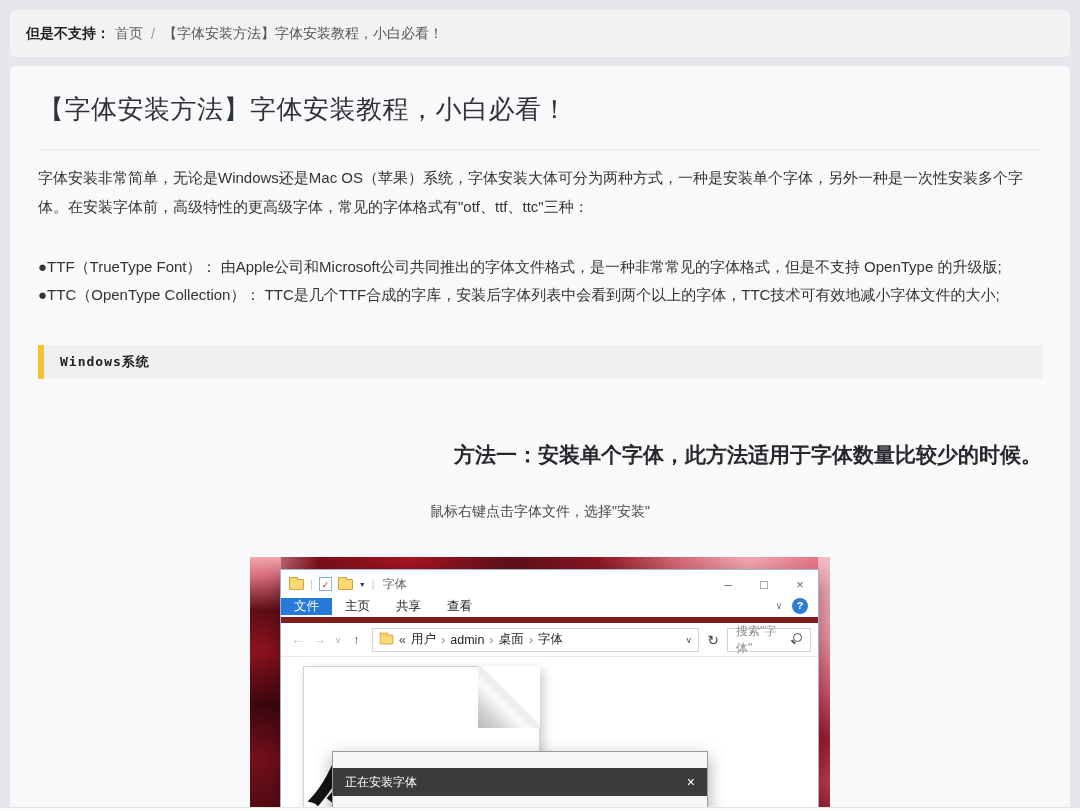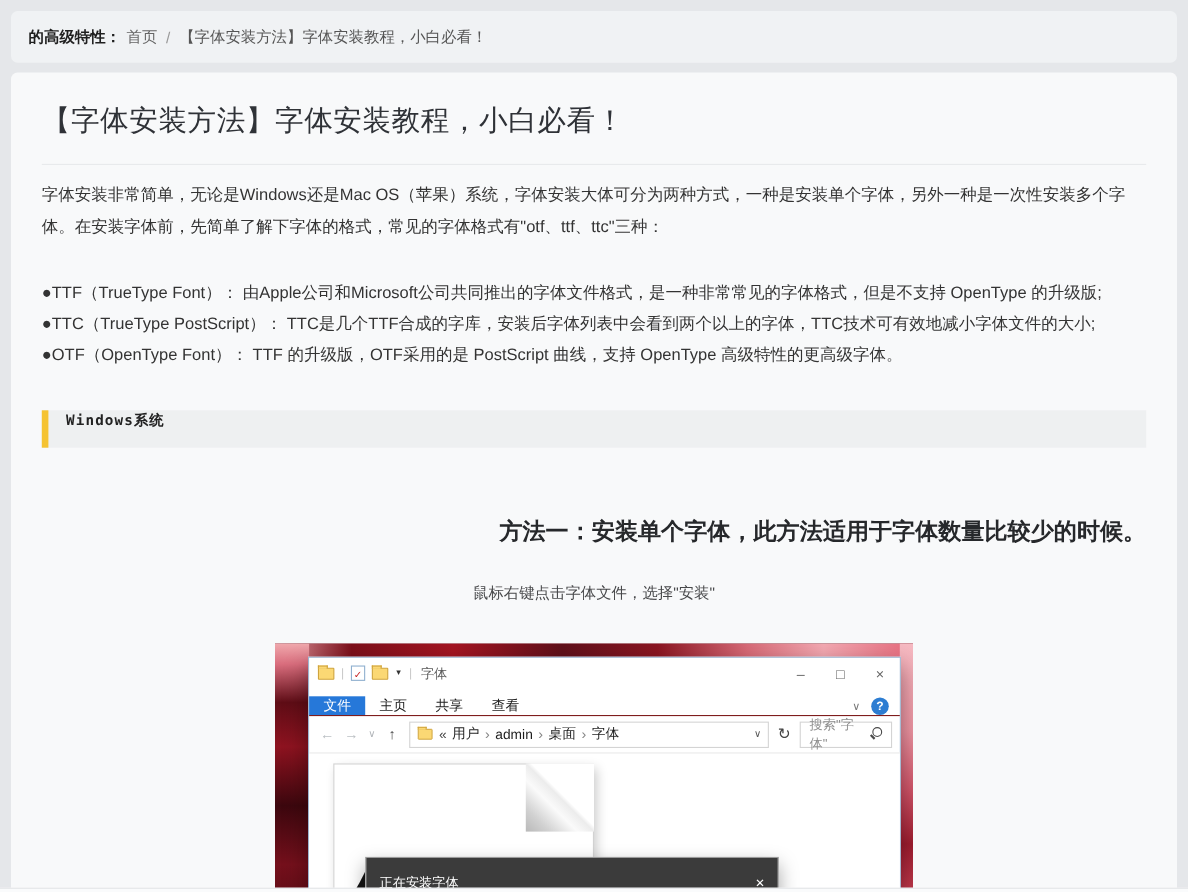--- a/index.html
+++ b/index.html
@@ -31,21 +31,21 @@
     padding:0 28px; overflow:hidden;
   }
   .article-title { margin-top:26px; font-size:26px; font-weight:400; color:#2f3237; letter-spacing:.5px; }
   .divider { margin-top:22px; border-top:1px solid #e8eaec; height:0; }
   .intro { margin-top:13px; font-size:15px; line-height:29px; color:#333; }
   .bullets { margin-top:32px; }
   .bullets p { font-size:15px; line-height:28px; color:#333; }
 
   .section-box {
     margin-top:36px; height:34px; background:#eef0f1;
-    display:flex; align-items:flex-start;
+    display:flex; align-items:center;
   }
   .ybar { width:6px; height:34px; background:#f5c332; flex:0 0 6px; }
   .section-text {
     margin-left:16px; font-family:"DejaVu Sans Mono","Liberation Mono",monospace;
     font-weight:bold; font-size:13px; color:#222; letter-spacing:1px;
   }
 
   .method-title { margin-top:62px; text-align:right; font-size:21px; font-weight:700; color:#26282b; }
   .method-sub { margin-top:34px; text-align:center; font-size:14px; color:#48494b; }
 
@@ -77,22 +77,22 @@
   .qat-sep { color:#c8c8c8; font-size:11px; }
   .doc-check { display:inline-block; width:13px; height:14px; background:#fff; border:1px solid #8fb0cf;
     text-align:center; line-height:12px; }
   .doc-check span { color:#c42121; font-size:9px; font-weight:bold; }
   .qat-caret { font-size:7px; color:#333; }
   .win-title { color:#5a5a5a; margin-left:2px; }
   .win-controls { margin-left:auto; display:flex; height:100%; }
   .win-btn { width:36px; height:100%; display:flex; align-items:center; justify-content:center;
     color:#666; font-size:13px; }
 
-  .menubar { height:25px; display:flex; align-items:flex-end; border-bottom:1px solid #7f1d1d;
-    font-size:12.5px; }
+  .menubar { height:25px; display:flex; align-items:flex-start; border-bottom:6px solid #7f1d1d;
+    font-size:12.5px;font-family:Liberation Mono, monospace; }
   .tab { padding:0 13px; display:flex; align-items:center; color:#1c1c1c; }
   .tab.active { background:#2678d9; color:#fff; }
   .menubar-right { margin-left:auto; display:flex; align-items:center; gap:10px; padding-right:10px; }
   .menu-chevron { color:#777; font-size:10px; }
   .help-ic { width:16px; height:16px; border-radius:50%; background:#2d7dd2; color:#fff;
     font-size:11px; font-weight:bold; display:flex; align-items:center; justify-content:center; }
 
   .addressbar { height:33px; display:flex; align-items:center; padding:0 7px; gap:3px; }
   .nav-ic { width:19px; text-align:center; font-size:13px; color:#bcc0c4; }
   .nav-ic.small { font-size:9px; width:12px; color:#b0b4b8; }
@@ -119,48 +119,47 @@
   .page-icon { position:absolute; left:22px; top:9px; width:237px; height:230px;
     background:#fff; border:1px solid #d2d2d2; box-shadow:3px 4px 10px rgba(0,0,0,.22); }
   .fold { position:absolute; top:-1px; right:-1px; width:62px; height:62px;
     background:linear-gradient(to bottom left,#ffffff 0%,#ffffff 46%,#ececec 50%,#fafafa 62%,#d2d2d2 82%,#b9b9b9 100%); }
   .file-glyph { position:absolute; left:4px; top:95px; font-size:115px; line-height:1;
     font-weight:700; color:#141414; }
 
   
   .dialog { position:absolute; left:82px; top:194px; width:376px; height:130px;
     background:#f7f7f7; border:1px solid #9a9a9a; box-shadow:0 6px 16px rgba(0,0,0,.35); z-index:6; }
-  .dlg-head { height:44px; background:#3b3b3b; color:#fff; display:flex; align-items:center;
-    padding:0 12px; font-size:12px; }
+  .dlg-head { height:28px; background:#3b3b3b; color:#fff; display:flex; align-items:center;
+    padding:0 12px; font-size:12px;margin-top:16px; }
   .dlg-close { margin-left:auto; font-size:14px; color:#fff; }
   .dlg-body { padding:16px 16px 0; }
 
   .bottom-strip { position:absolute; left:0; bottom:0; width:100%; height:4px;
     background:#fafbfc; border-top:1px solid #e3e4e6; z-index:40; }
 </style>
 </head>
 <body>
 
 <div class="crumb-bar">
-  <span class="crumb-label">的高级特性：</span>
+  <span class="crumb-label">但是不支持：</span>
   <a class="crumb-link">首页</a>
   <span class="crumb-sep">/</span>
   <span class="crumb-current">【字体安装方法】字体安装教程，小白必看！</span>
 </div>
 
 <div class="card">
   <h1 class="article-title">【字体安装方法】字体安装教程，小白必看！</h1>
   <div class="divider"></div>
 
-  <p class="intro">字体安装非常简单，无论是Windows还是Mac OS（苹果）系统，字体安装大体可分为两种方式，一种是安装单个字体，另外一种是一次性安装多个字体。在安装字体前，先简单了解下字体的格式，常见的字体格式有"otf、ttf、ttc"三种：</p>
+  <p class="intro">字体安装非常简单，无论是Windows还是Mac OS（苹果）系统，字体安装大体可分为两种方式，一种是安装单个字体，另外一种是一次性安装多个字体。在安装字体前，高级特性的更高级字体，常见的字体格式有"otf、ttf、ttc"三种：</p>
 
   <div class="bullets">
     <p>●TTF（TrueType Font）： 由Apple公司和Microsoft公司共同推出的字体文件格式，是一种非常常见的字体格式，但是不支持 OpenType 的升级版;</p>
-    <p>●TTC（TrueType PostScript）： TTC是几个TTF合成的字库，安装后字体列表中会看到两个以上的字体，TTC技术可有效地减小字体文件的大小;</p>
-    <p>●OTF（OpenType Font）： TTF 的升级版，OTF采用的是 PostScript 曲线，支持 OpenType 高级特性的更高级字体。</p>
+    <p>●TTC（OpenType Collection）： TTC是几个TTF合成的字库，安装后字体列表中会看到两个以上的字体，TTC技术可有效地减小字体文件的大小;</p>
   </div>
 
   <div class="section-box">
     <span class="ybar"></span>
     <span class="section-text">Windows系统</span>
   </div>
 
   <h2 class="method-title">方法一：安装单个字体，此方法适用于字体数量比较少的时候。</h2>
   <p class="method-sub">鼠标右键点击字体文件，选择"安装"</p>
 

